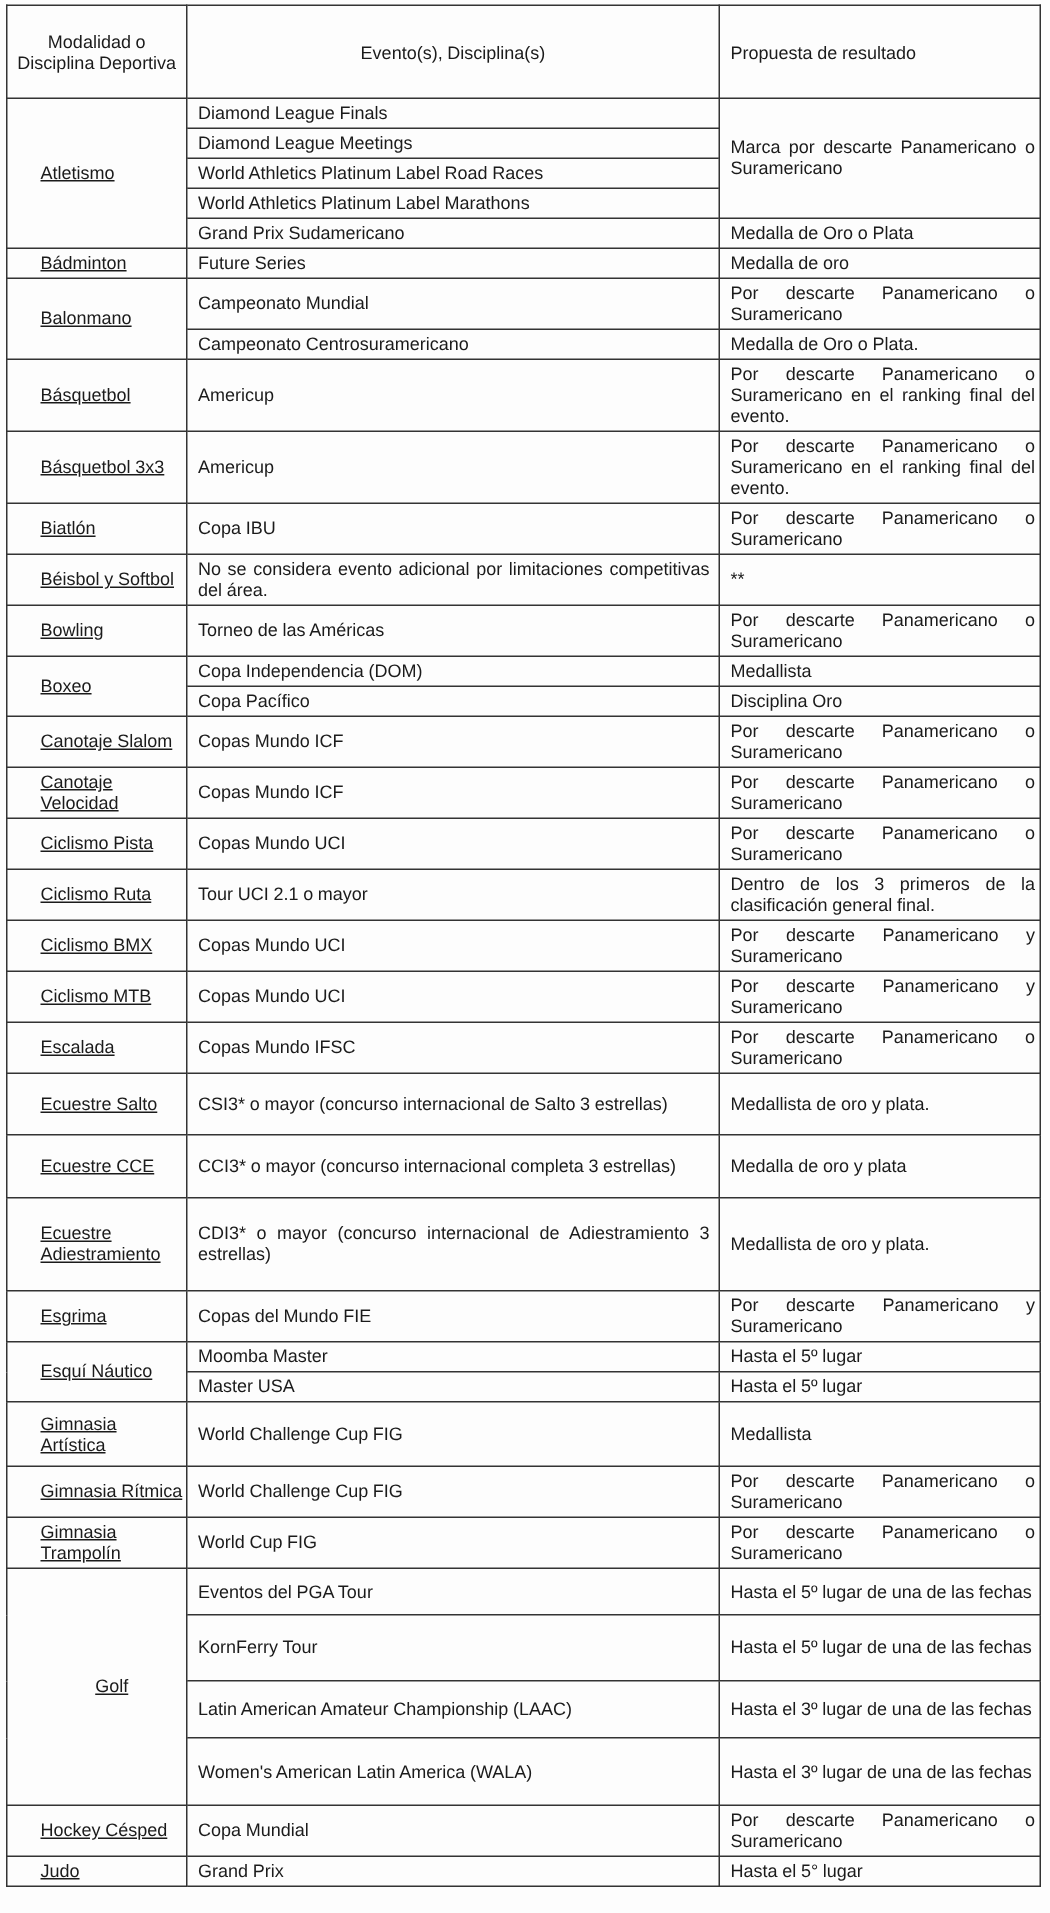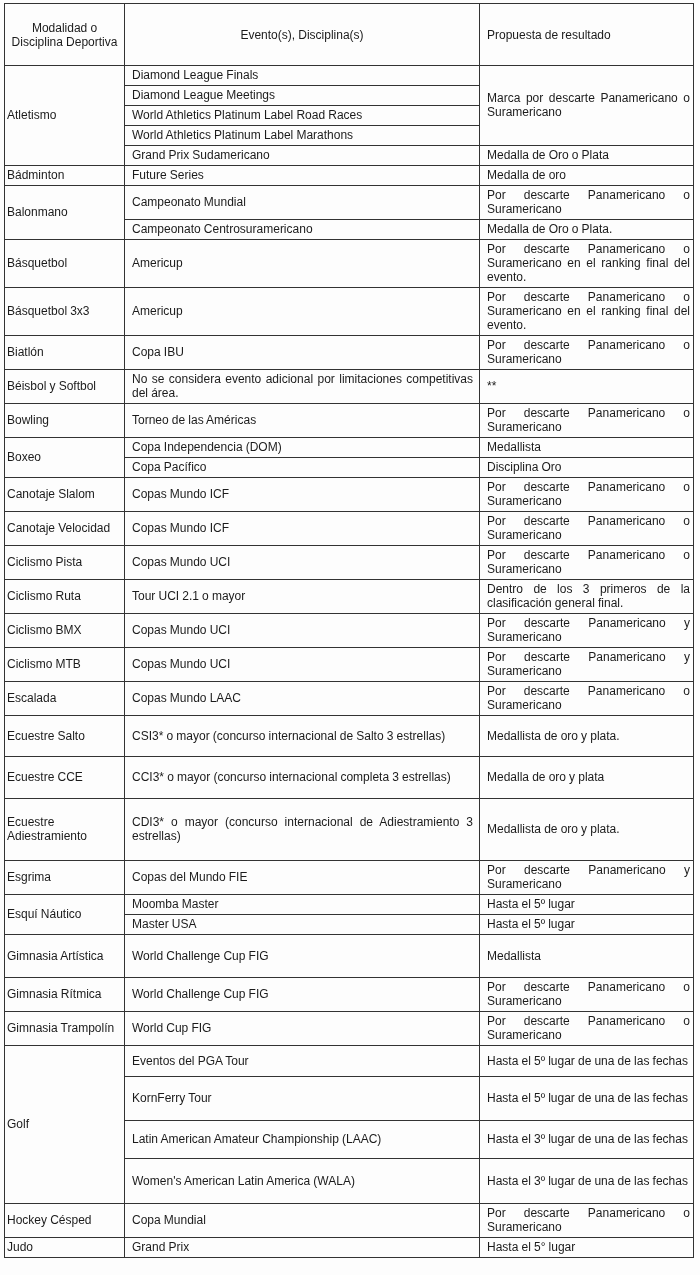--- a/index.html
+++ b/index.html
@@ -40,23 +40,24 @@
     height: 57px;
     text-align: center;
     padding: 2px 6px;
   }
   th.th-result {
     text-align: left;
     padding-left: 7px;
   }
   td.discipline {
     text-align: left;
-    padding: 2px 2px 3px 2px;
-  }
-  td.discipline.center { }
+    padding: 2px 2px 3px 22px;
+    text-decoration: underline;
+  }
+  td.discipline.center { text-align: center; }
   td.event {
     text-align: justify;
     padding: 2px 6px 3px 7px;
   }
   td.result {
     text-align: justify;
     padding: 2px 3px 3px 7px;
   }
 </style>
 </head>
@@ -168,21 +169,21 @@
           <td class="event">Copas Mundo UCI</td>
           <td class="result">Por descarte Panamericano y Suramericano</td>
         </tr>
         <tr>
           <td class="discipline" rowspan="1">Ciclismo MTB</td>
           <td class="event">Copas Mundo UCI</td>
           <td class="result">Por descarte Panamericano y Suramericano</td>
         </tr>
         <tr>
           <td class="discipline" rowspan="1">Escalada</td>
-          <td class="event">Copas Mundo LAAC</td>
+          <td class="event">Copas Mundo IFSC</td>
           <td class="result">Por descarte Panamericano o Suramericano</td>
         </tr>
         <tr>
           <td class="discipline" rowspan="1">Ecuestre Salto</td>
           <td class="event" style="height: 35px;">CSI3* o mayor (concurso internacional de Salto 3 estrellas)</td>
           <td class="result">Medallista de oro y plata.</td>
         </tr>
         <tr>
           <td class="discipline" rowspan="1">Ecuestre CCE</td>
           <td class="event" style="height: 36px;">CCI3* o mayor (concurso internacional completa 3 estrellas)</td>

